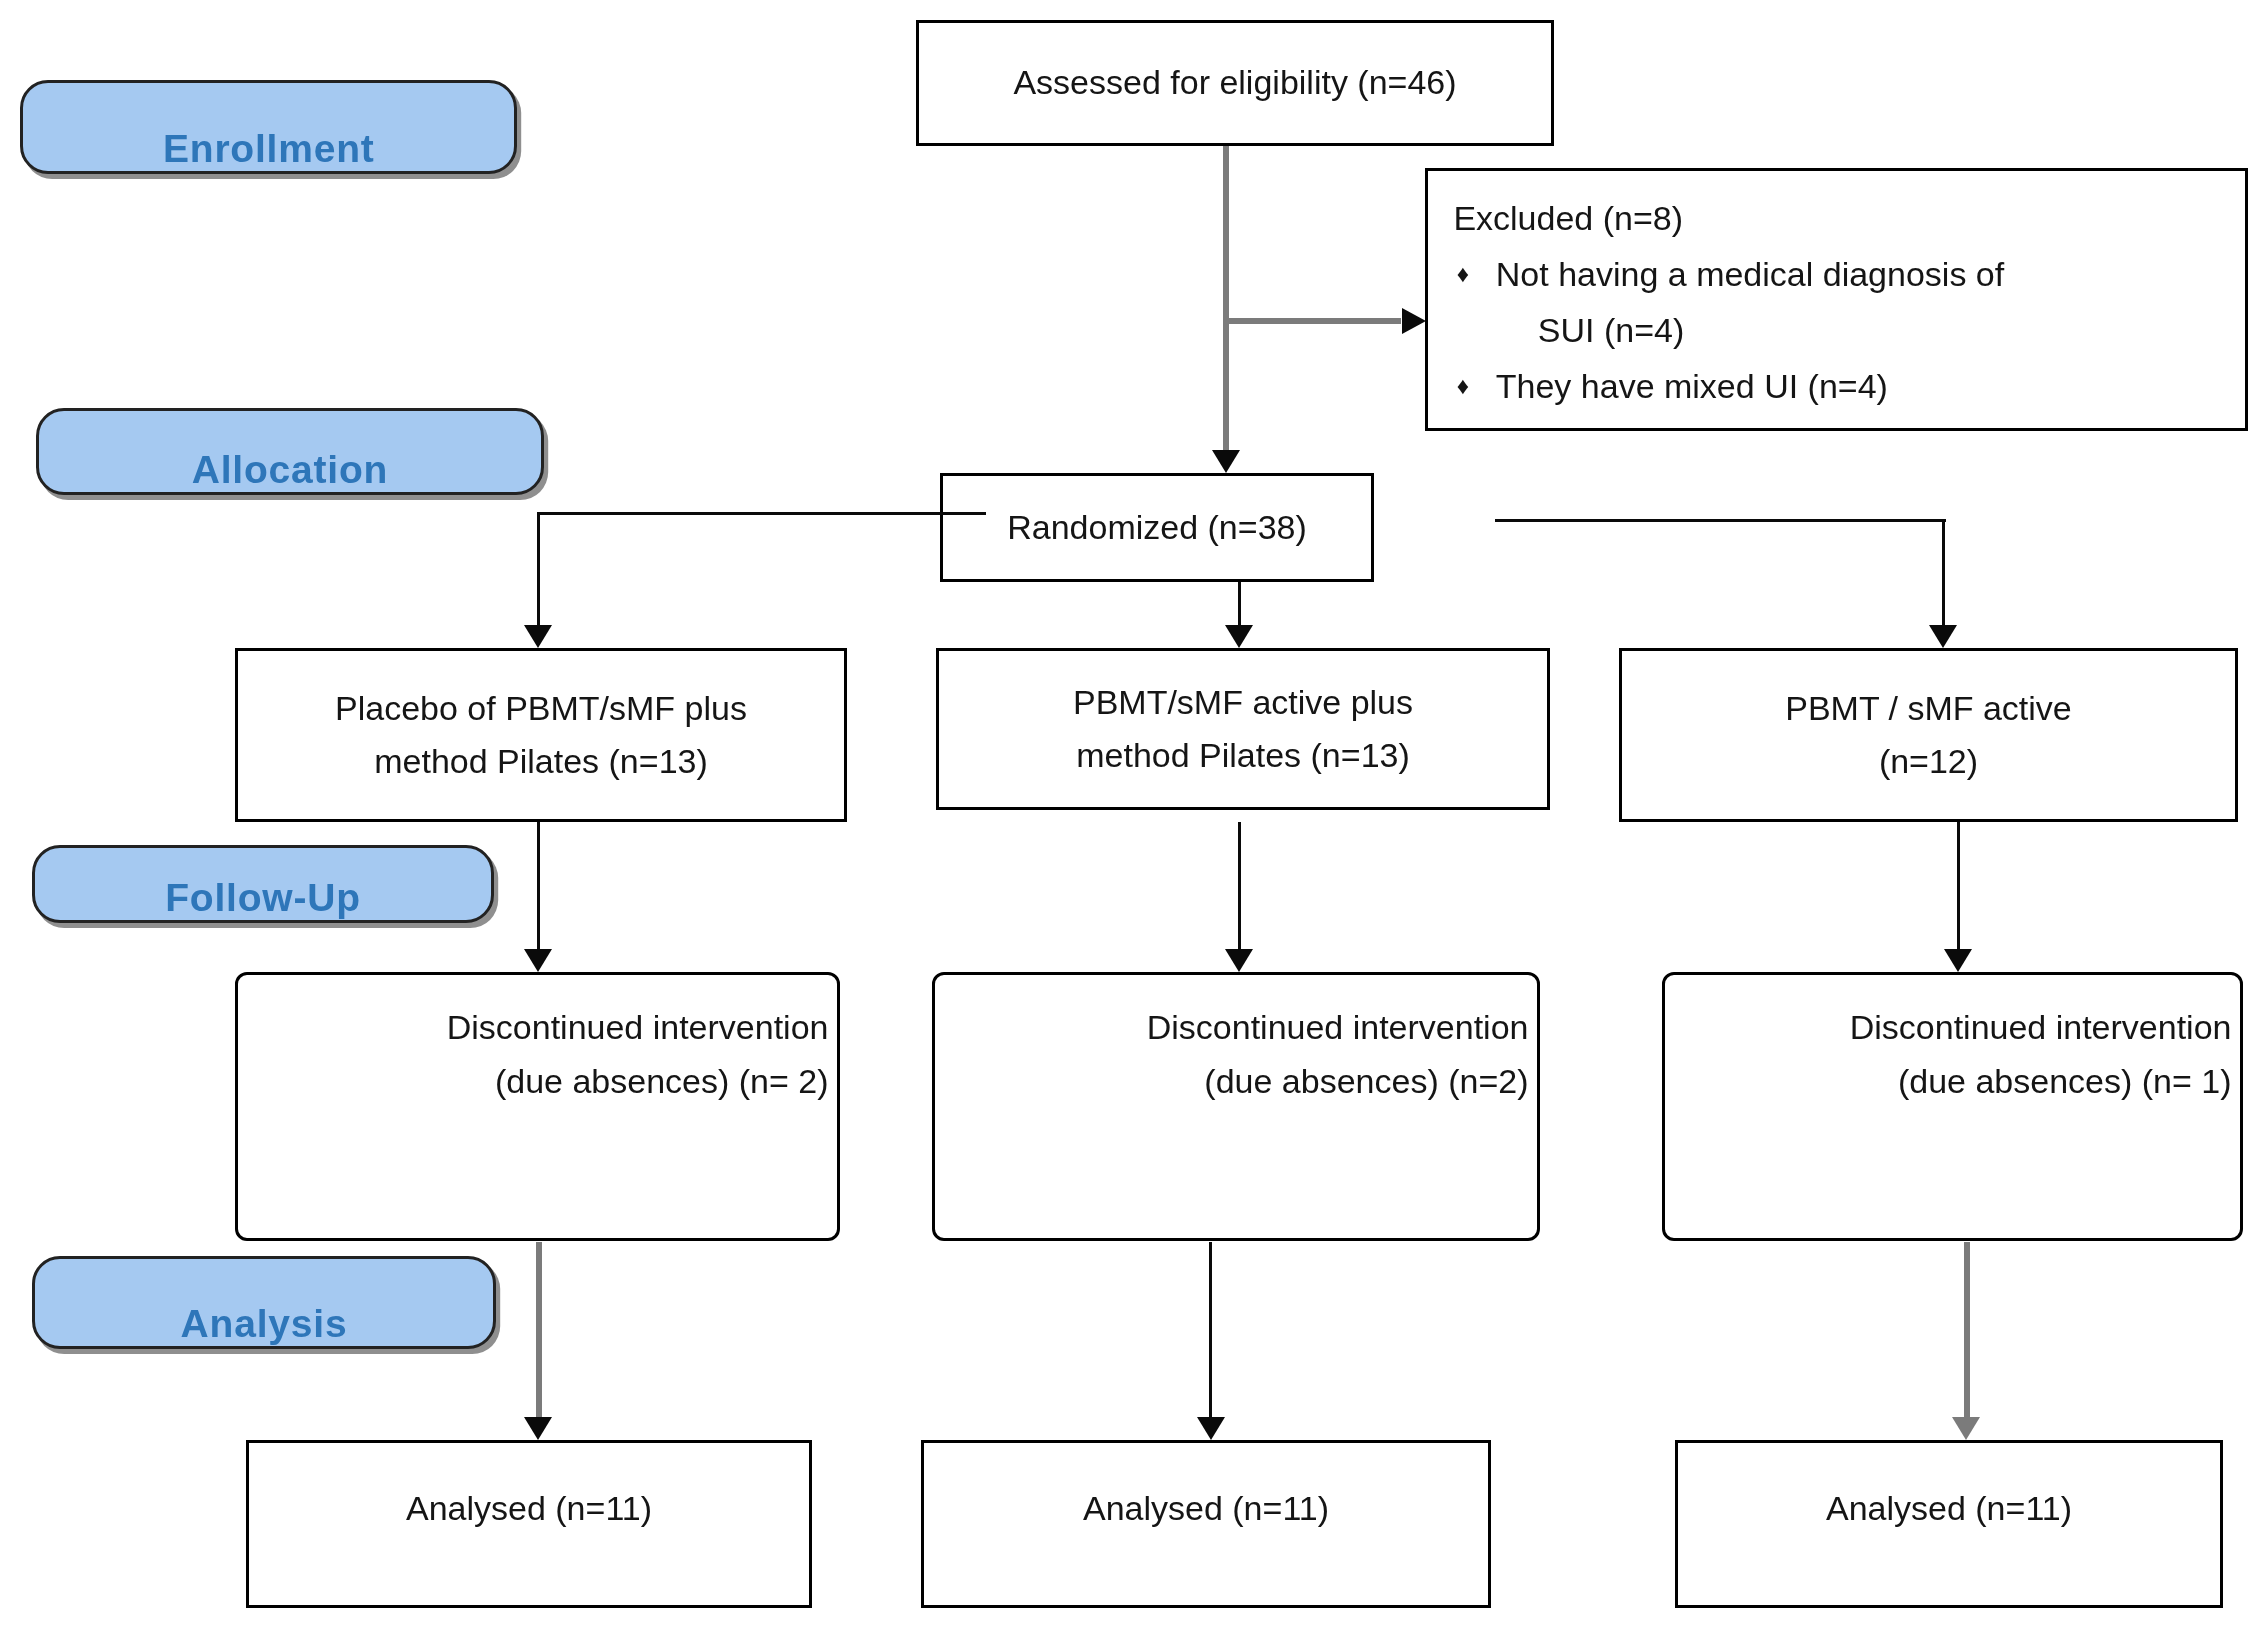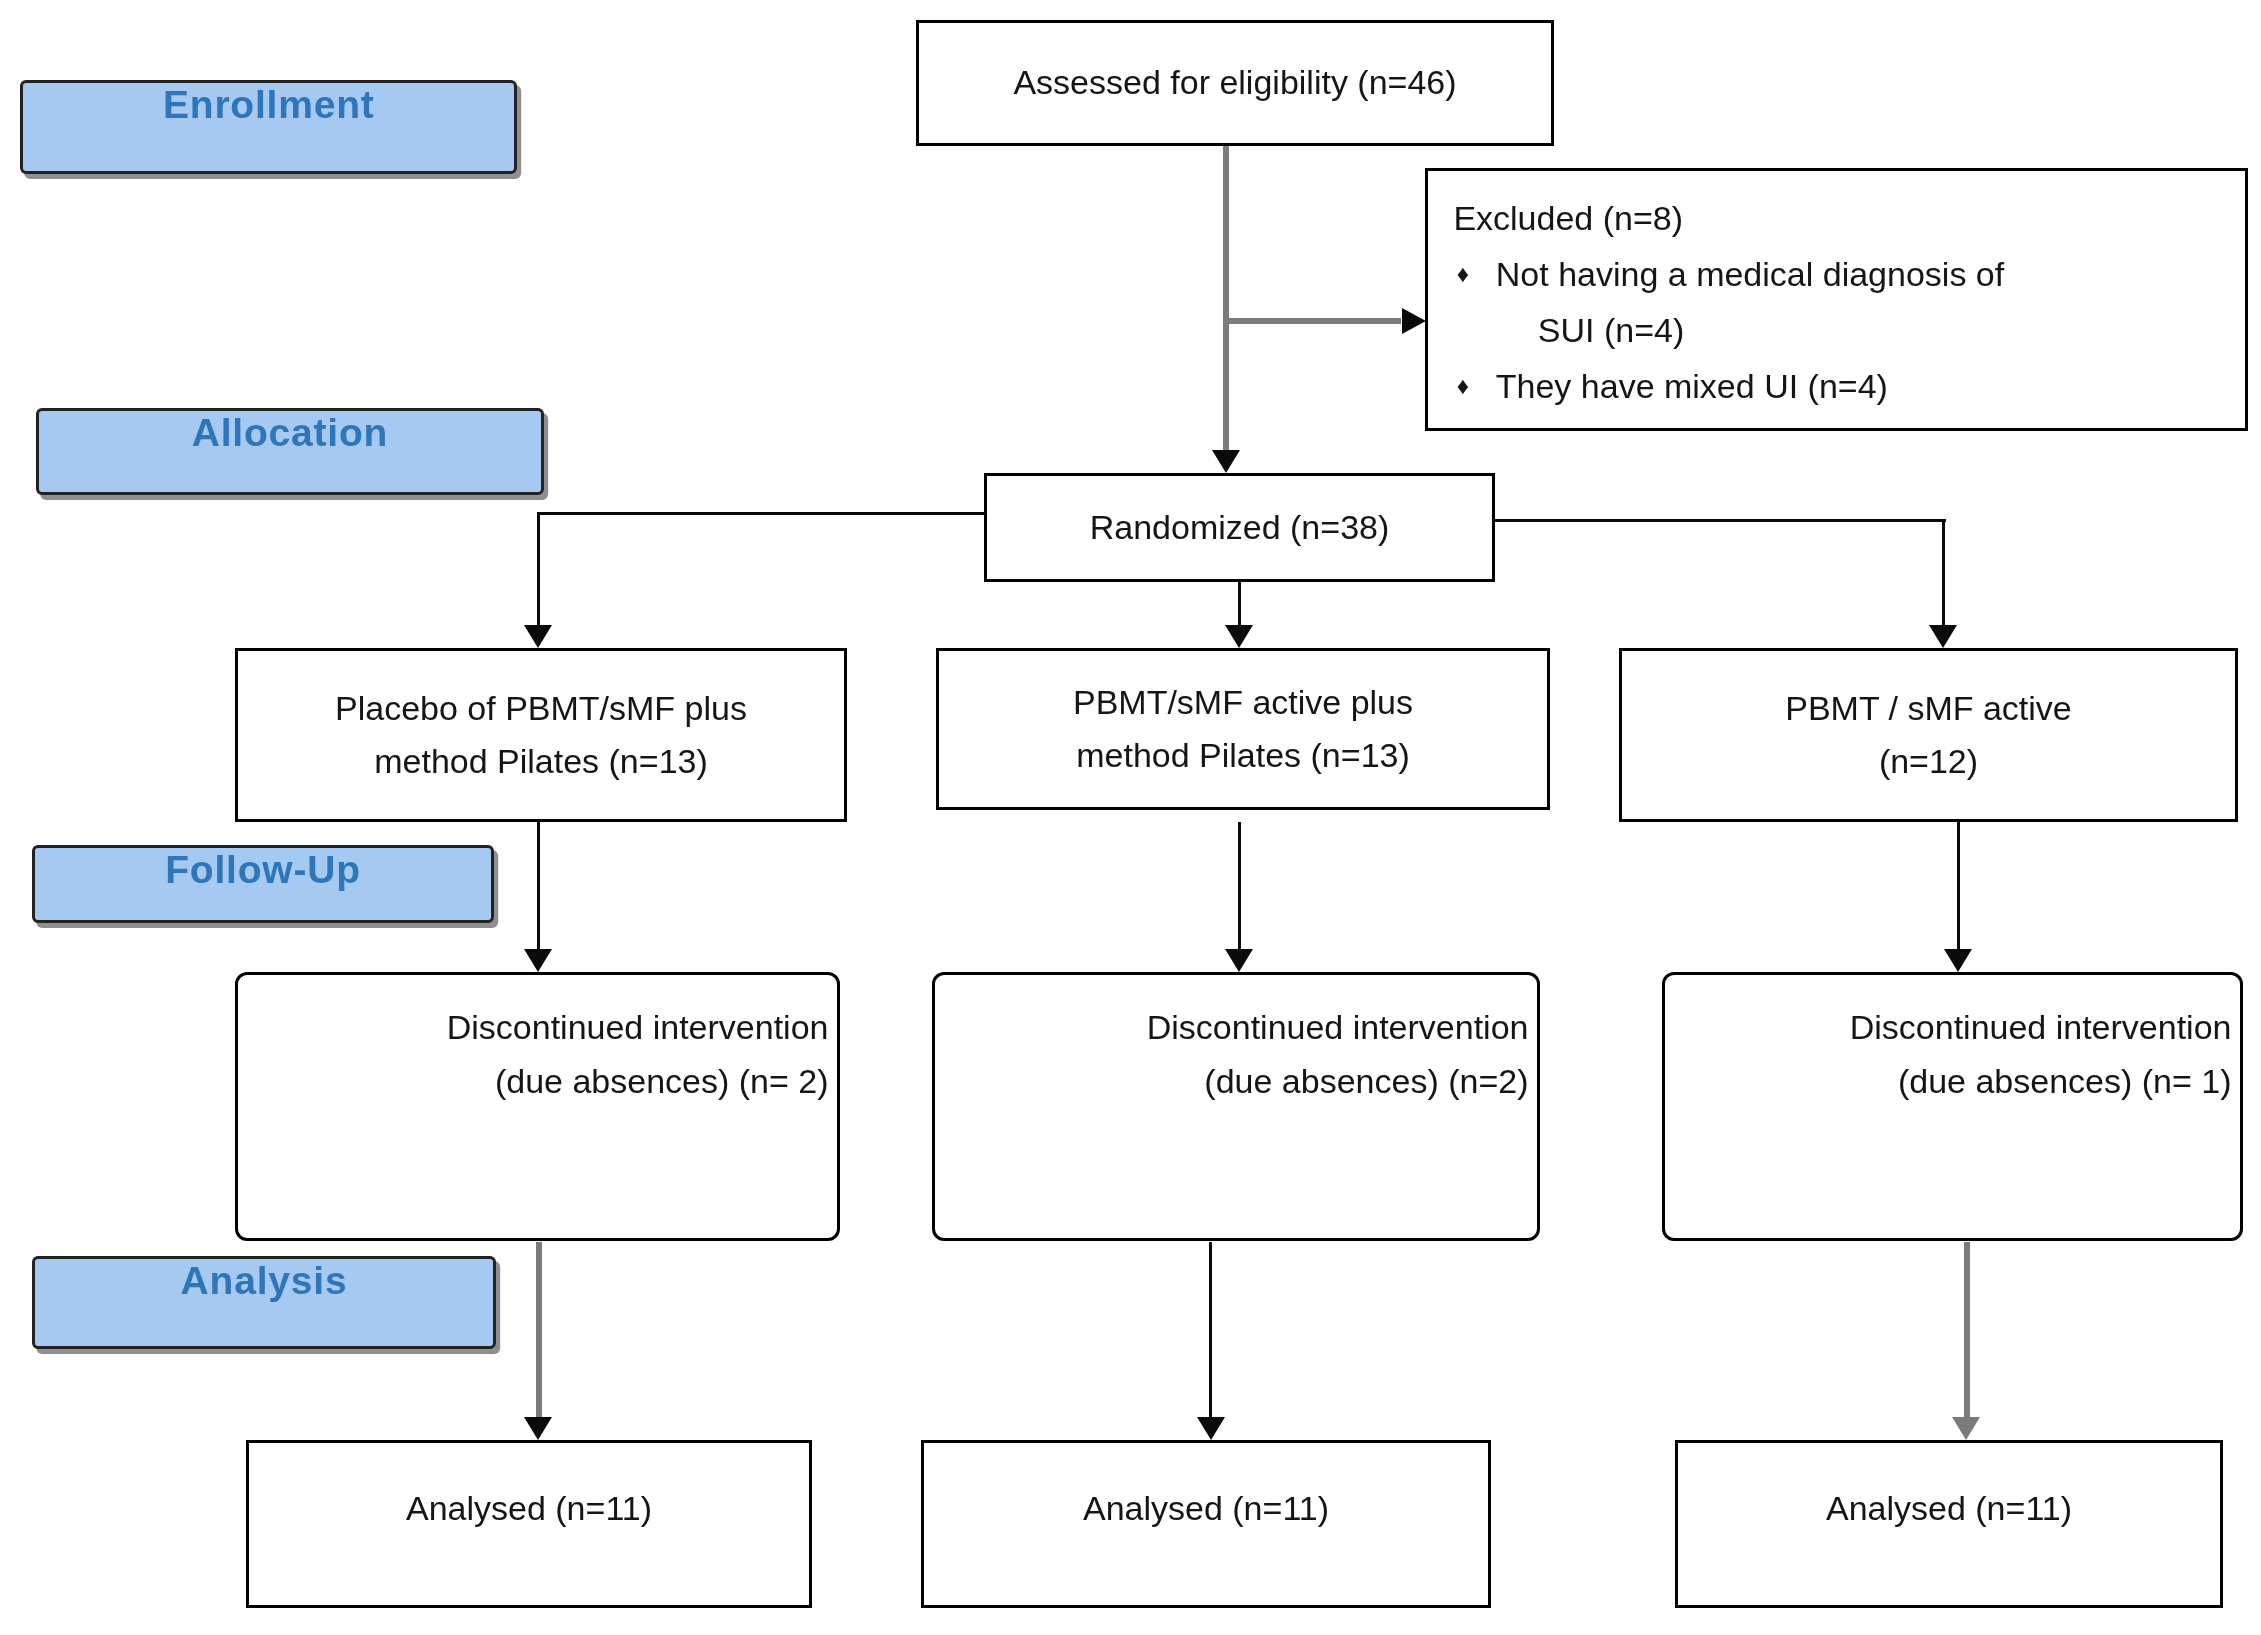--- a/index.html
+++ b/index.html
@@ -8,23 +8,23 @@
     --line-gray:#7b7b7b;
     --ink:#0a0a0a;
   }
   html,body{margin:0;padding:0;background:#ffffff;}
   .canvas{
     position:relative;width:2261px;height:1635px;background:#ffffff;
     font-family:"Liberation Sans","DejaVu Sans",sans-serif;color:#0f0f0f;overflow:hidden;
   }
   
   .badge{
-    position:absolute;display:flex;align-items:flex-start;justify-content:center;
+    position:absolute;display:flex;align-items:flex-end;justify-content:center;
     background:var(--badge-fill);
-    border:3.4px solid #222;border-radius:6px;
+    border:3.4px solid #222;border-radius:28px;
     box-shadow:4.2px 5.1px 0 #8f8f8f;
     box-sizing:border-box;
   }
   .badge span{
     color:var(--badge-text);font-weight:bold;font-size:39px;letter-spacing:0.8px;
   }
   
   .box{
     position:absolute;background:#ffffff;border:3.4px solid #000;box-sizing:border-box;
     font-size:34px;line-height:53px;color:#151515;
@@ -83,21 +83,21 @@
       </div>
     </div>
     <div class="bullet-row">
       <span class="bullet">♦</span>
       <div>
         <div>They have mixed UI (n=4)</div>
       </div>
     </div>
   </div>
 
-  <div class="box center" style="left:984px;top:473px;width:511px;height:109px">
+  <div class="box center" style="left:940px;top:473px;width:434px;height:109px">
     <div>Randomized (n=38)</div>
   </div>
 
   <div class="box center" style="left:235px;top:648px;width:612px;height:174px">
     <div>Placebo of PBMT/sMF plus</div>
     <div>method Pilates (n=13)</div>
   </div>
   <div class="box center" style="left:936px;top:648px;width:614px;height:162px">
     <div>PBMT/sMF active plus</div>
     <div>method Pilates (n=13)</div>

